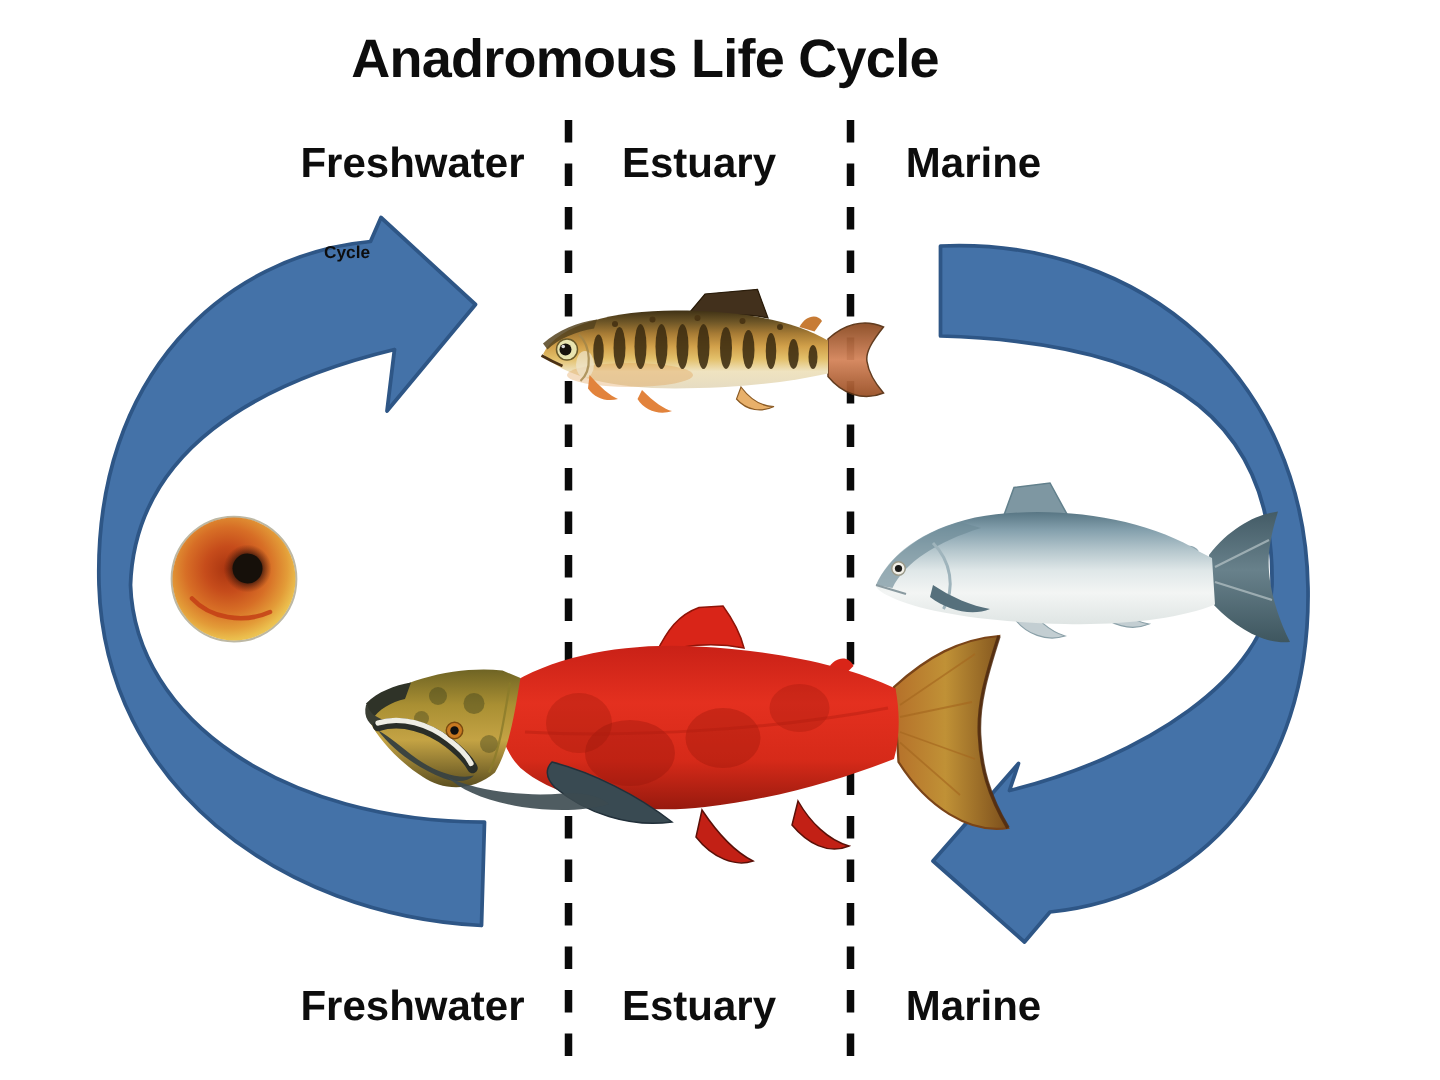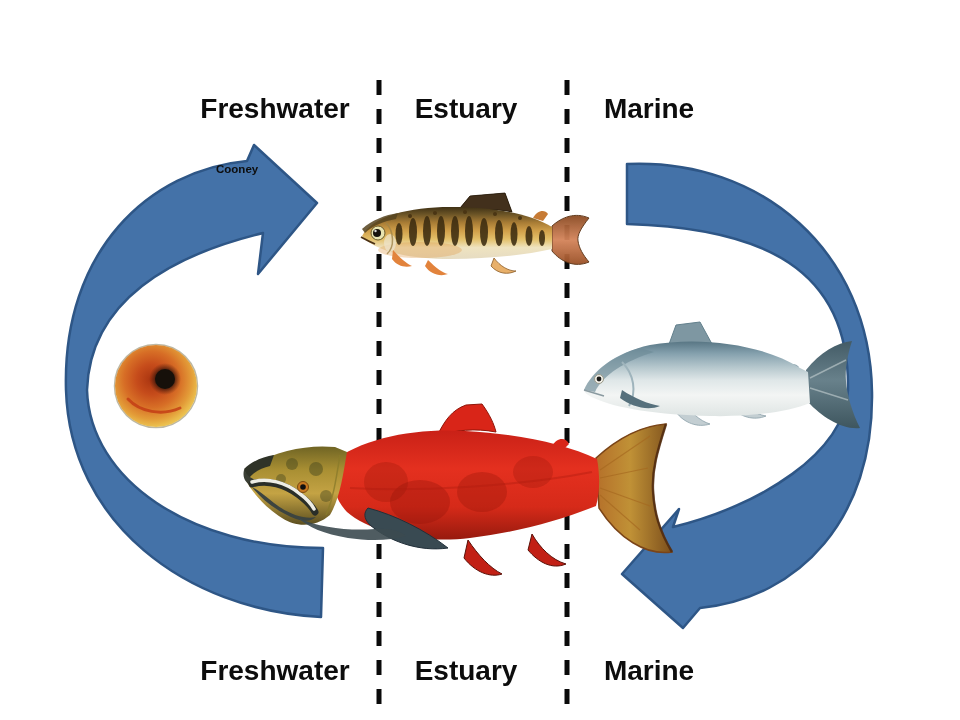--- a/index.html
+++ b/index.html
@@ -209,23 +209,24 @@
       <path d="M 361,237 Q 368,241 375,244" fill="none" stroke="#4a3014" stroke-width="1.8"></path>
       <circle cx="378" cy="233" r="7" fill="#e8e4b0" stroke="#6a5a2a" stroke-width="1"></circle>
       <circle cx="377" cy="233" r="4" fill="#17130d"></circle>
       <circle cx="375.5" cy="231" r="1.2" fill="#ffffff" opacity="0.85"></circle>
       <path d="M 393,250 C 400,258 407,264 412,266 C 405,268 397,266 392,259 Z" fill="#e2833c"></path>
       <path d="M 428,260 C 436,268 443,273 448,274 C 440,277 430,274 425,266 Z" fill="#e2833c"></path>
       <path d="M 494,258 C 500,266 508,271 516,271 C 508,275 498,274 491,266 Z" fill="#e8b06a" stroke="#8a5a24" stroke-width="0.8"></path>
     </g>
   </svg>
 
+  <div class="page-title">Anadromous Life Cycle</div>
 
   <div class="zone-label zone-top zl-1">Freshwater</div>
   <div class="zone-label zone-top zl-2">Estuary</div>
   <div class="zone-label zone-top zl-3">Marine</div>
 
   <div class="zone-label zone-bottom zl-1">Freshwater</div>
   <div class="zone-label zone-bottom zl-2">Estuary</div>
   <div class="zone-label zone-bottom zl-3">Marine</div>
 
-  <div class="attribution">Cooney</div>
+  <div class="attribution">Cycle</div>
 </div>
 
 </body></html>

